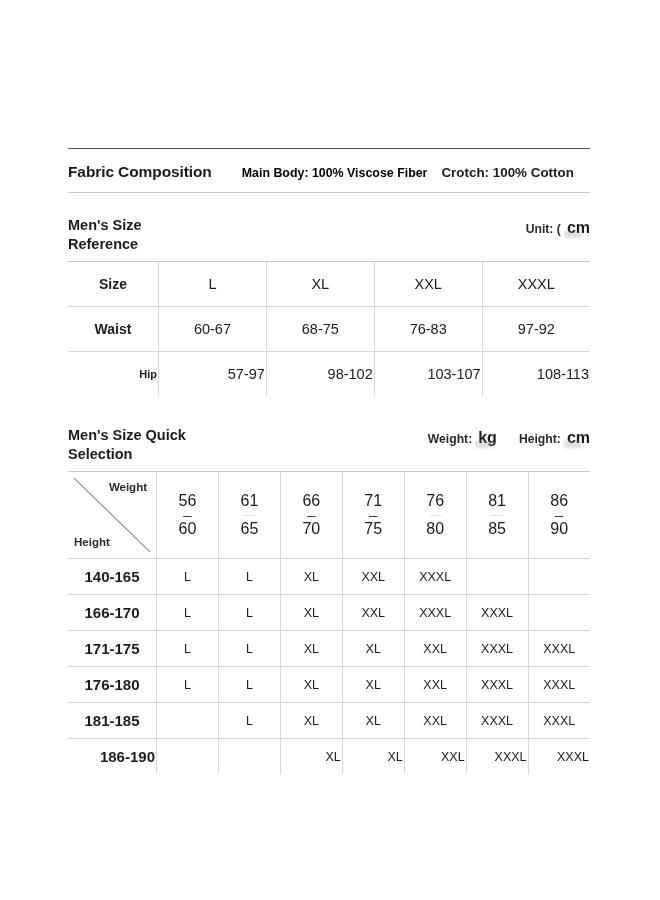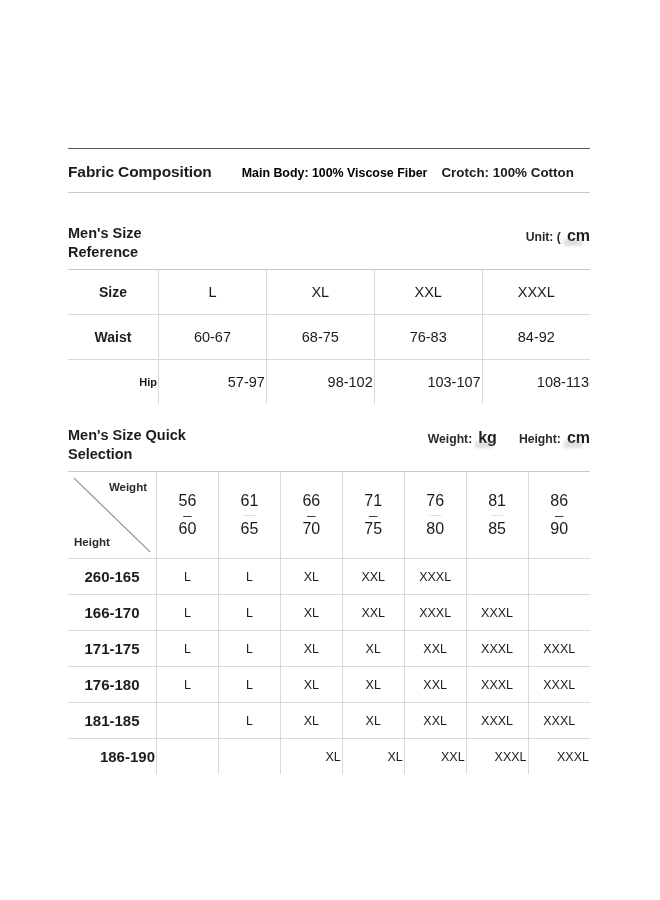--- a/index.html
+++ b/index.html
@@ -209,21 +209,21 @@
   <div class="fabric-section">
     <div class="rule-top"></div>
     <div class="fabric-row">
       <span class="fabric-title">Fabric Composition</span>
       <span class="fabric-main">Main Body: 100% Viscose Fiber</span>
       <span class="fabric-crotch">Crotch: 100% Cotton</span>
     </div>
     <div class="rule-light" style="margin-top:0"></div>
   </div>
 
-  <div class="section" style="top:224px">
+  <div class="section" style="top:216px">
     <div class="sec-head">
       <div class="sec-title">Men's Size
 Reference</div>
       <div class="sec-units">
         <span class="unit-lab">Unit: (</span>
         <span class="unit-val smudge">cm</span>
       </div>
     </div>
     <div class="rule-light"></div>
 
@@ -234,21 +234,21 @@
           <td>L</td>
           <td>XL</td>
           <td>XXL</td>
           <td>XXXL</td>
         </tr>
         <tr>
           <td class="lab">Waist</td>
           <td>60-67</td>
           <td>68-75</td>
           <td>76-83</td>
-          <td>84-92</td>
+          <td>97-92</td>
         </tr>
         <tr>
           <td class="lab-sm">Hip</td>
           <td>57-97</td>
           <td>98-102</td>
           <td>103-107</td>
           <td>108-113</td>
         </tr>
       </tbody>
     </table>
@@ -324,21 +324,21 @@
           <td>
             <span class="wrange">
               <span>86</span>
               <span class="dash">–</span>
               <span>90</span>
             </span>
           </td>
         </tr>
 
         <tr>
-          <td class="hrange">260-165</td>
+          <td class="hrange">140-165</td>
           <td class="val">L</td>
           <td class="val">L</td>
           <td class="val">XL</td>
           <td class="val">XXL</td>
           <td class="val">XXXL</td>
           <td class="val"></td>
           <td class="val"></td>
         </tr>
         <tr>
           <td class="hrange">166-170</td>

